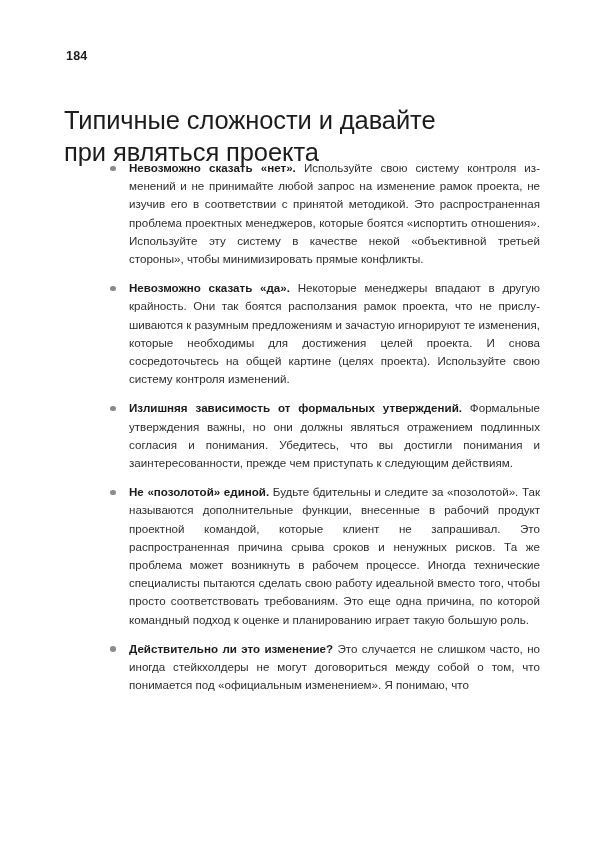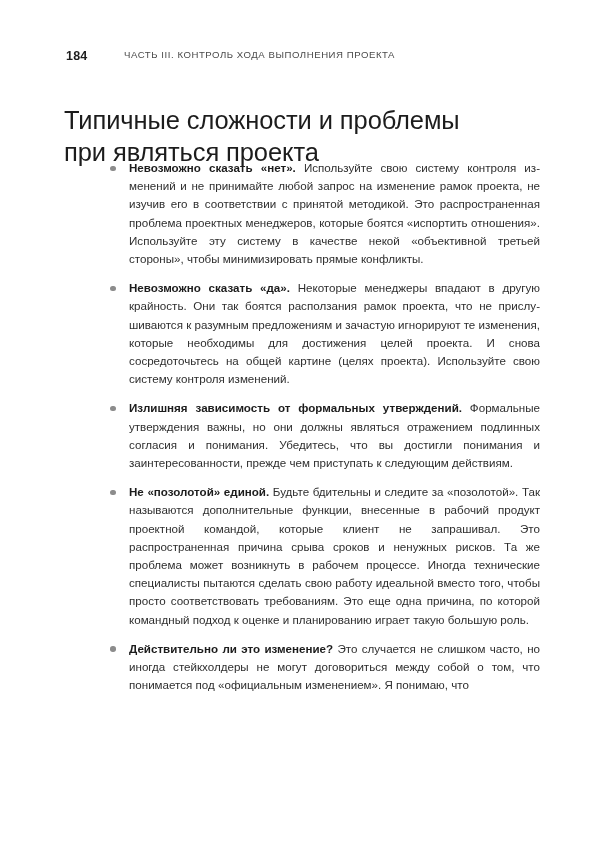--- a/index.html
+++ b/index.html
@@ -116,25 +116,24 @@
     color: #1c1c1c;
   }
 </style>
 </head>
 <body>
 
 <div class="page">
 
   <div class="running-head">
     <span class="folio">184</span>
-    <span class="head-title">ЧАСТЬ III. КОНТРОЛЬ ХОДА ВЫПОЛНЕНИЯ ПРОЕКТА</span>
   </div>
 
   <h1 class="chapter-title">
-    <span class="line">Типичные сложности и проблемы</span>
+    <span class="line">Типичные сложности и давайте</span>
     <span class="line">при являться проекта</span>
   </h1>
 
   <div class="body-col">
 
 
     <ul class="bullet-list">
 
 
       <li class="bullet-item">

